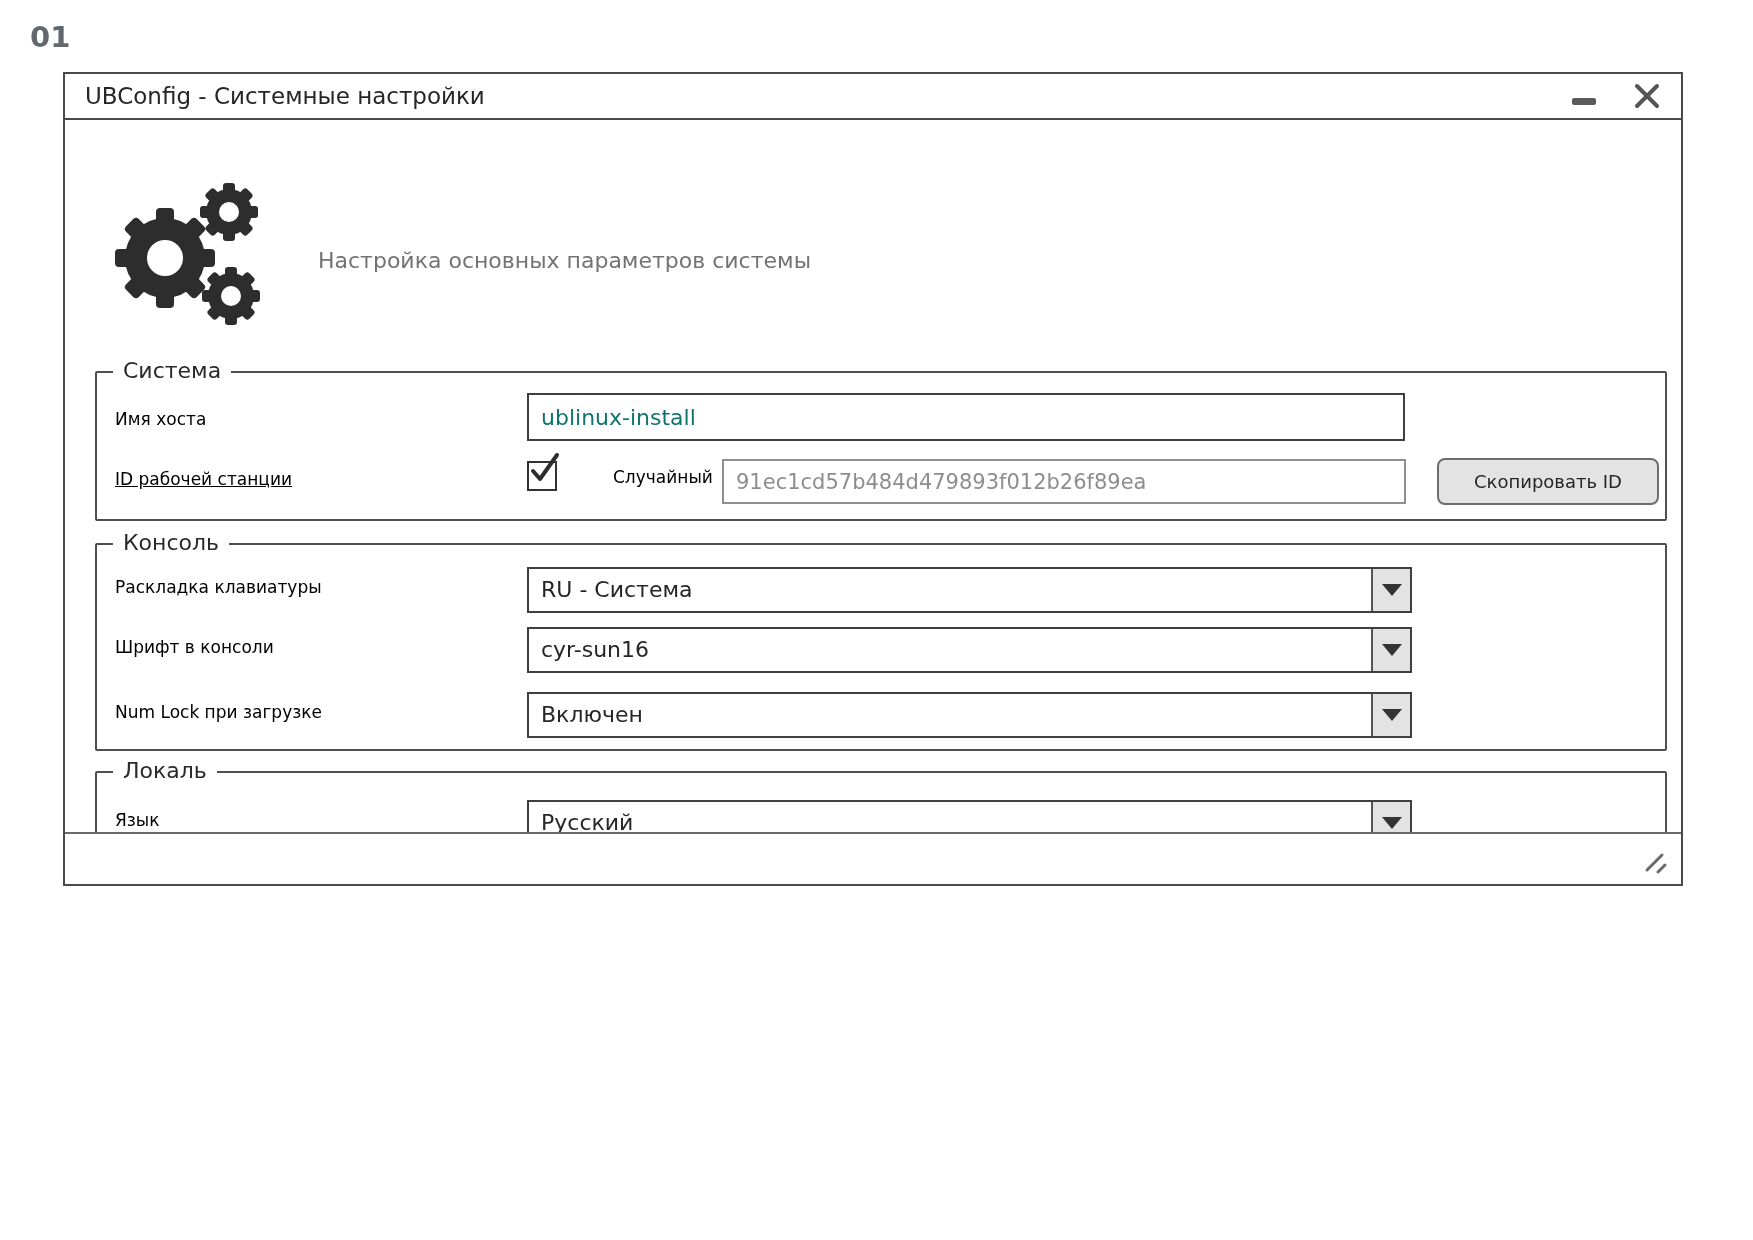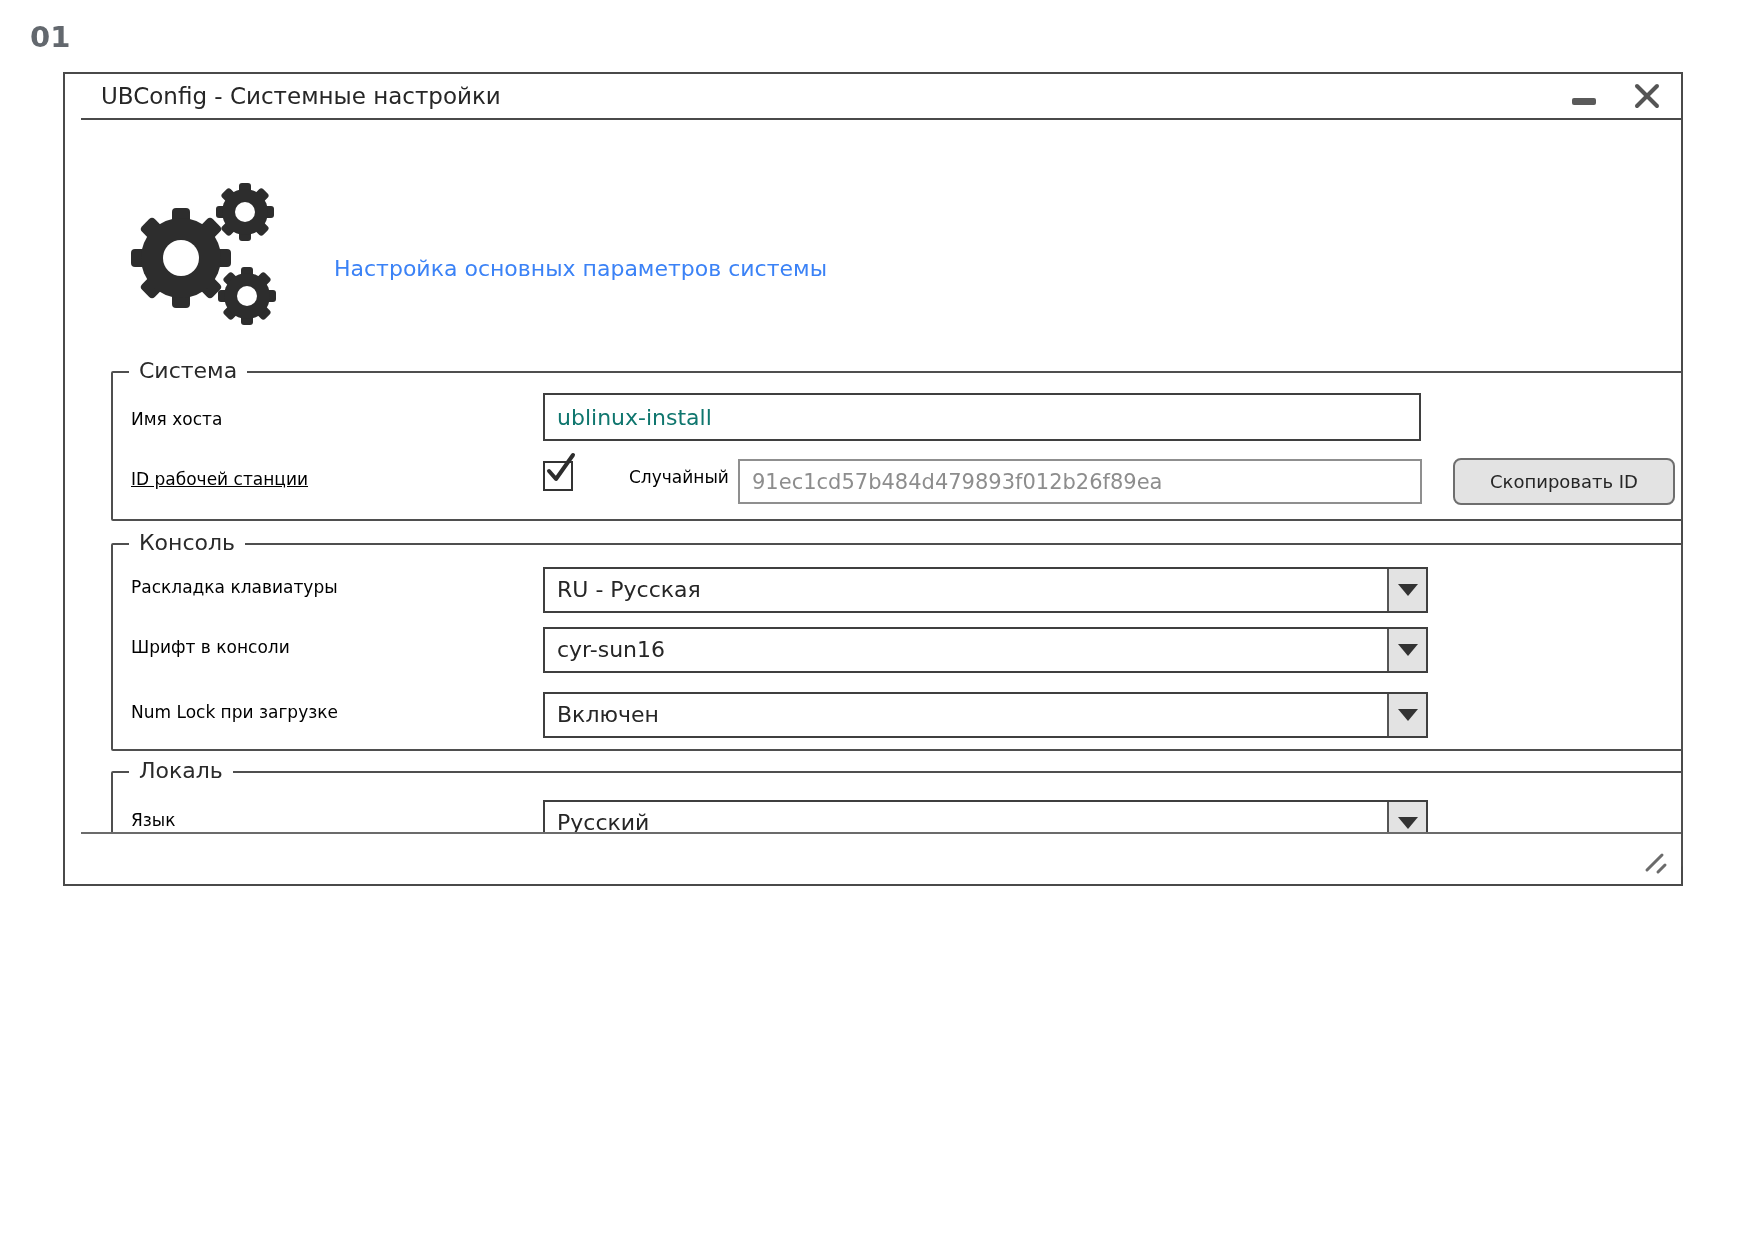--- a/index.html
+++ b/index.html
@@ -1,34 +1,34 @@
 <!DOCTYPE html>
 <html><head>
 <meta charset="utf-8">
 <style>
   * { margin:0; padding:0; box-sizing:border-box; }
   html,body { width:1753px; height:1240px; background:#ffffff;
     font-family:"DejaVu Sans","Liberation Sans",sans-serif; color:#2e2e2e; }
   .page-label { position:absolute; left:30px; top:20px; font-size:29px; font-weight:bold; color:#63686e; }
 
   .window { position:absolute; left:63px; top:72px; width:1620px; height:814px;
-    border:2px solid #4a4a4a; background:#fff;padding-left:16px; }
+    border:2px solid #4a4a4a; background:#fff; }
 
   .titlebar { position:relative; height:46px; border-bottom:2px solid #4a4a4a;
     display:flex; align-items:center; padding:0 20px; }
   .titlebar .title { font-size:23px; color:#262626; }
   .win-controls { margin-left:auto; display:flex; align-items:center; gap:36px; }
   .min-btn { width:26px; height:26px; display:flex; align-items:center; justify-content:center; cursor:pointer; }
   .min-glyph { width:24px; height:7px; background:#5a5a5a; border-radius:2px; margin-top:10px; }
   .close-btn { width:28px; height:28px; display:flex; align-items:center; justify-content:center; cursor:pointer; }
 
   .win-body { position:relative; width:100%; height:calc(100% - 46px); }
 
   .gears { position:absolute; left:40px; top:58px; }
-  .header-desc { position:absolute; left:253px; top:136px; font-size:22px; color:#3b82f6; }
+  .header-desc { position:absolute; left:253px; top:128px; font-size:22px; color:#737373; }
 
   .groupbox { position:absolute; border:2px solid #4f4f4f; border-radius:2px; background:#fff; }
   .groupbox .legend { position:absolute; top:-15px; left:16px; background:#fff;
     padding:0 10px; font-size:22px; color:#2a2a2a; }
   .grp-system { left:30px; top:251px; width:1572px; height:150px; }
   .grp-console { left:30px; top:423px; width:1572px; height:208px; }
   .grp-locale  { left:30px; top:651px; width:1572px; height:96px; }
 
   .fld-label { position:absolute; font-size:17px; color:#000000; white-space:nowrap; }
 
@@ -149,21 +149,21 @@
       <input class="text-input id-input" style="left: 625px; top: 86px; width: 684px; height: 45px;" readonly="" value="91ec1cd57b484d479893f012b26f89ea">
 
       <div class="push-btn" style="left:1340px; top:85px; width:222px; height:47px;">Скопировать ID</div>
     </div>
 
     <div class="groupbox grp-console">
       <span class="legend">Консоль</span>
 
       <span class="fld-label" style="left:18px; top:32px;">Раскладка клавиатуры</span>
       <div class="combo" style="left:430px; top:22px; width:885px;">
-        <span class="combo-value">RU - Русская</span>
+        <span class="combo-value">RU - Система</span>
         <span class="combo-arrow">
             <span class="tri-down"></span>
           </span>
       </div>
 
       <span class="fld-label" style="left:18px; top:92px;">Шрифт в консоли</span>
       <div class="combo" style="left:430px; top:82px; width:885px;text-align:center;">
         <span class="combo-value">cyr-sun16</span>
         <span class="combo-arrow">
             <span class="tri-down"></span>

